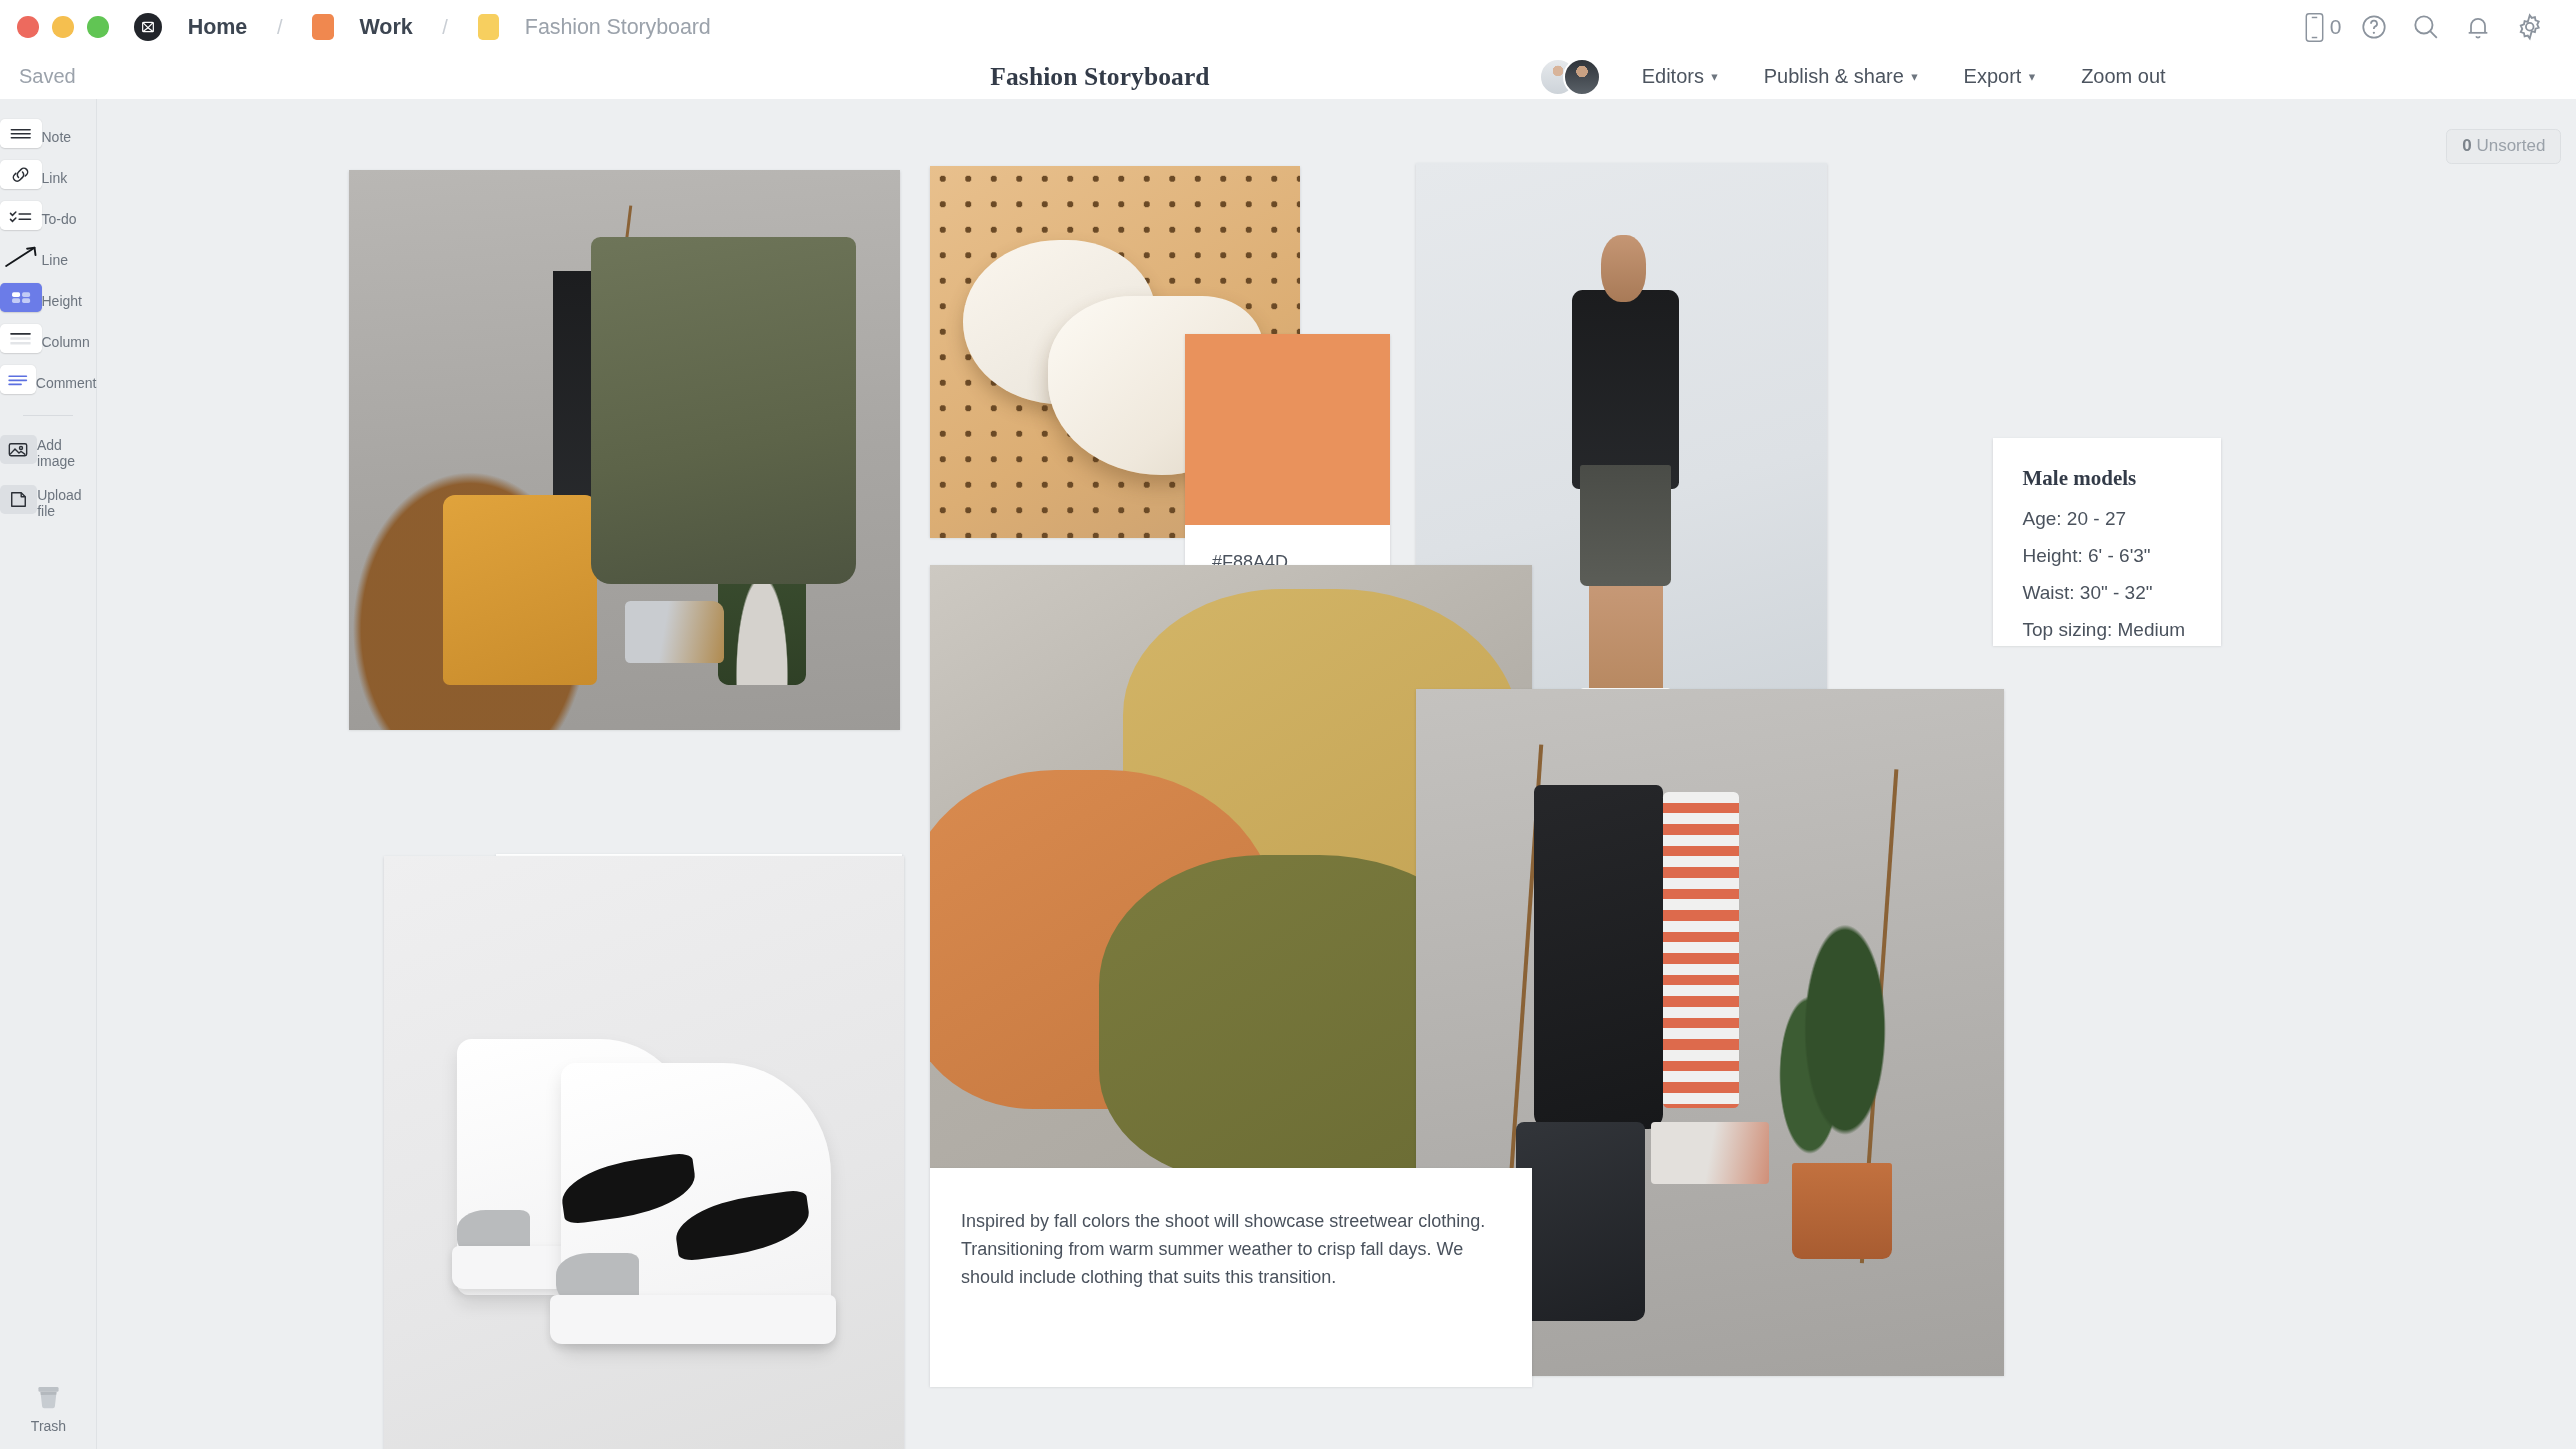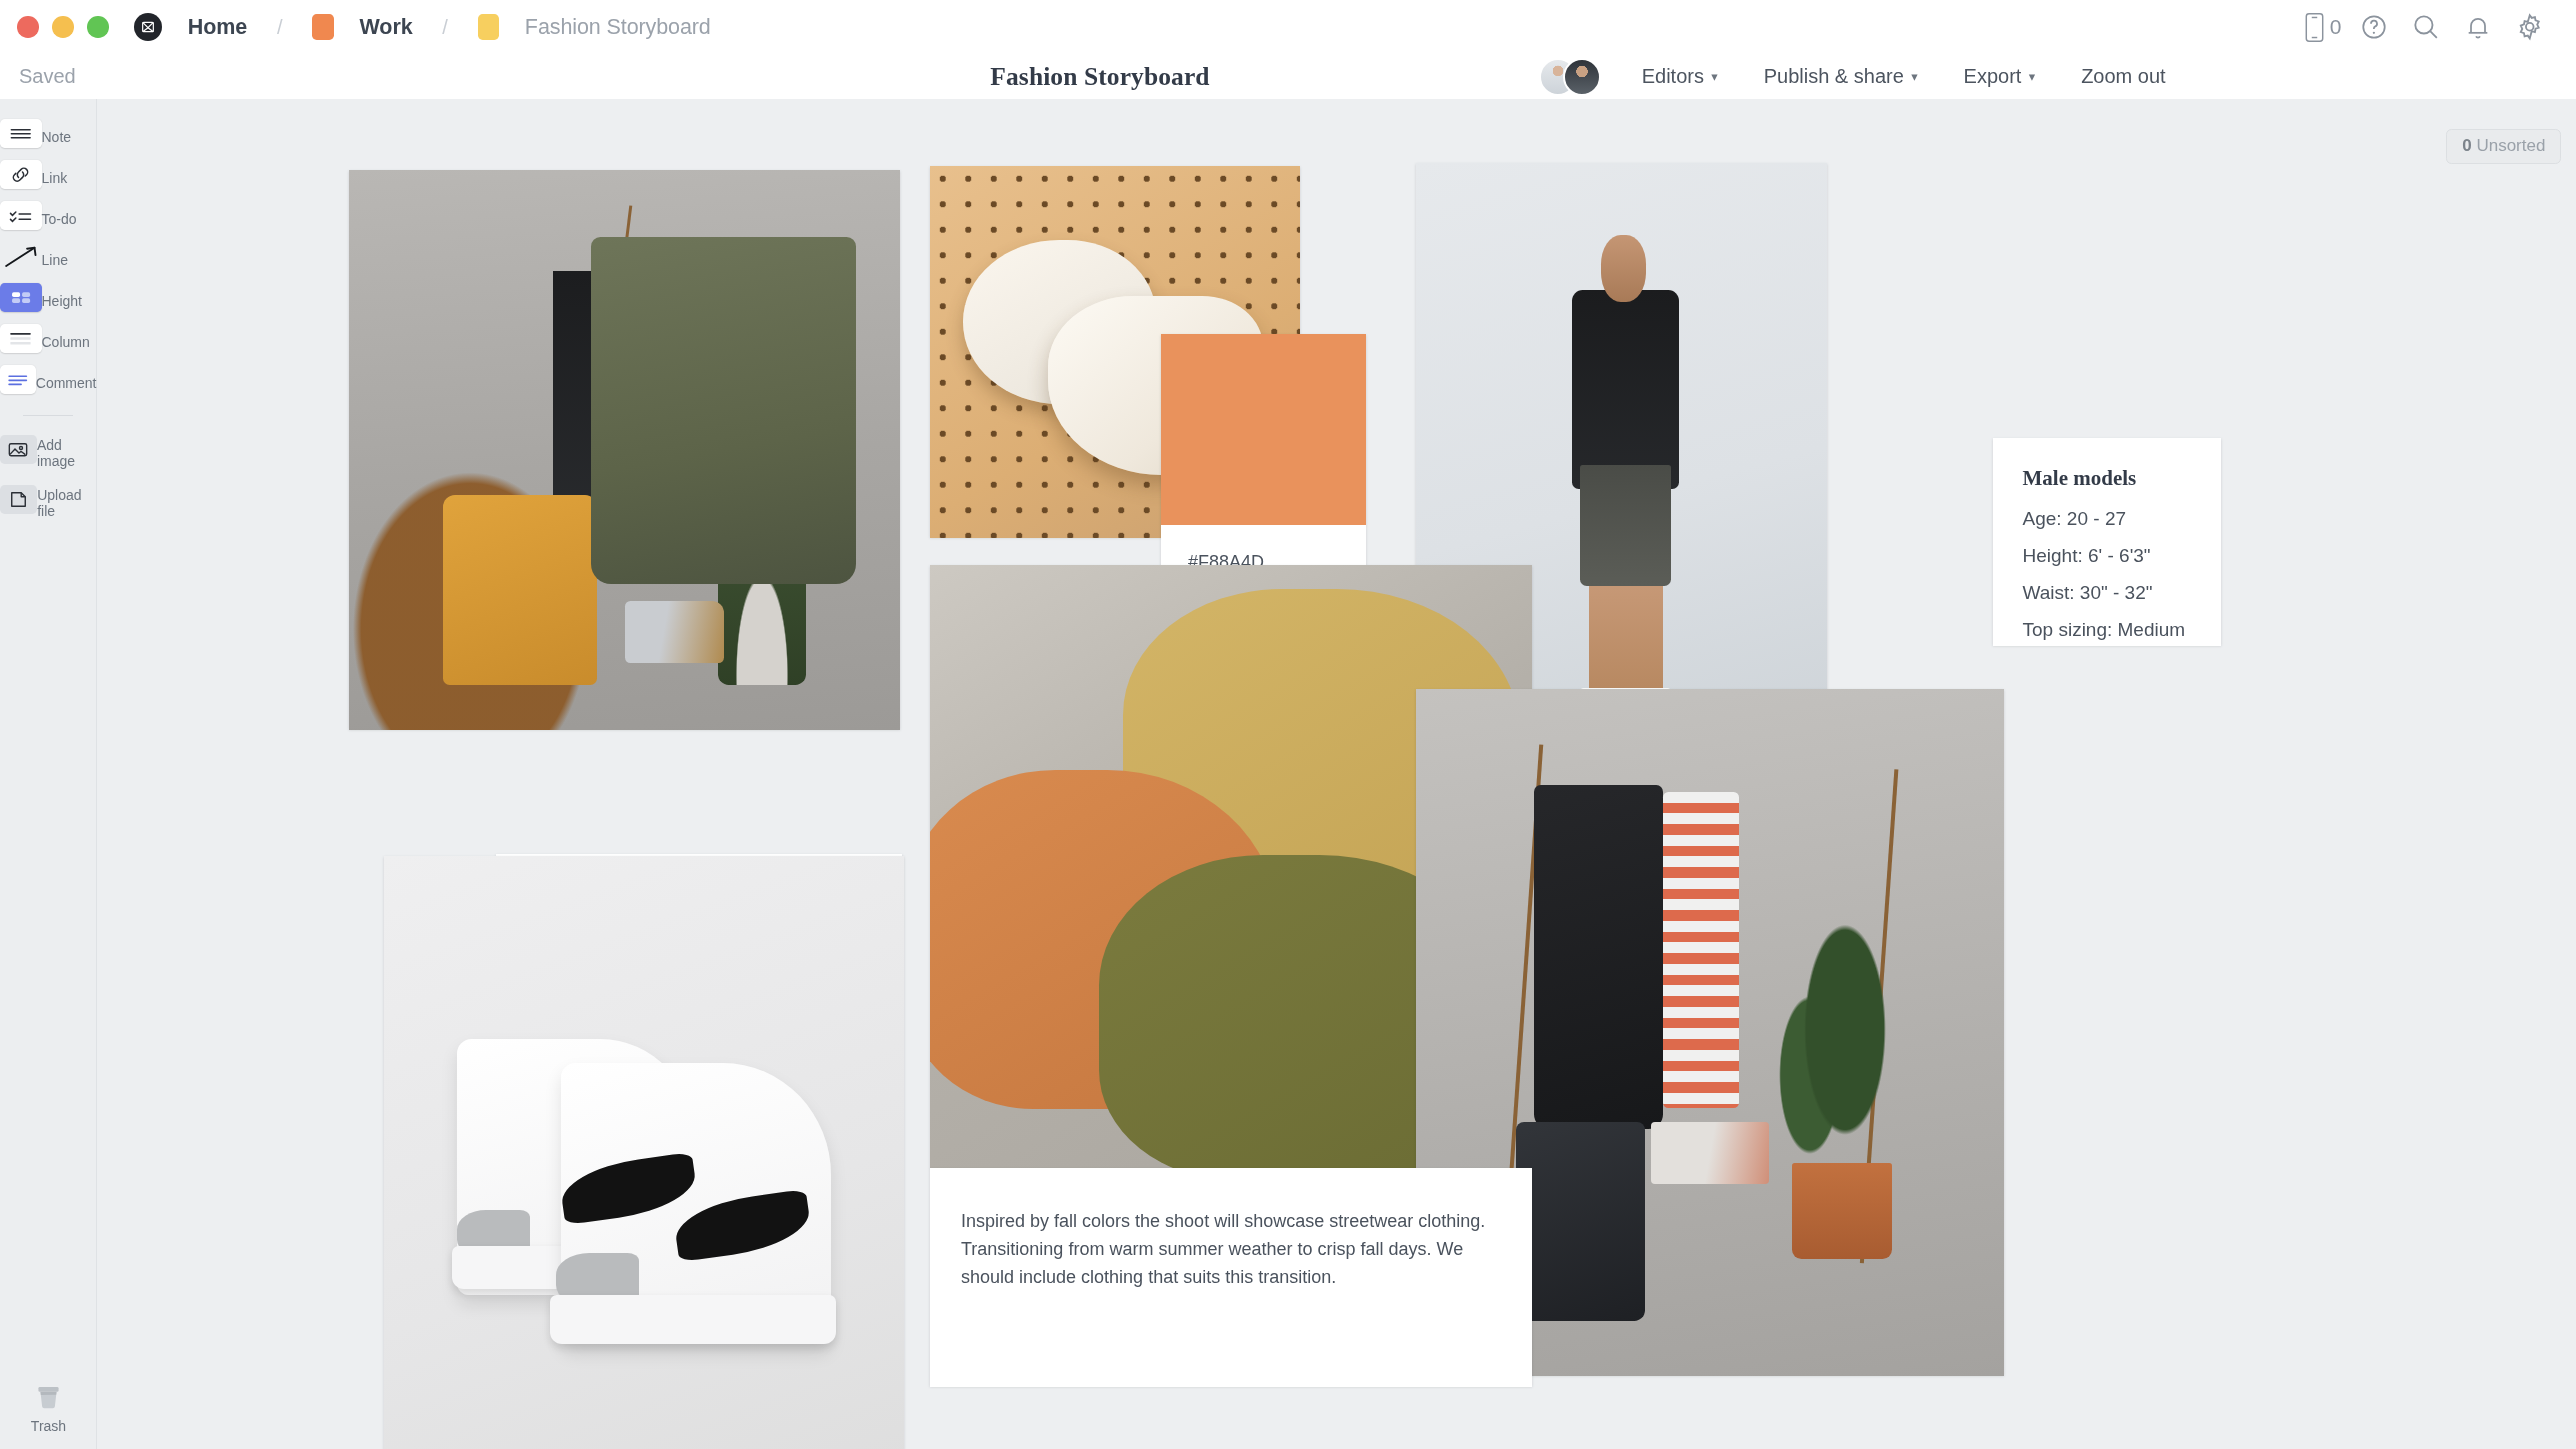--- a/index.html
+++ b/index.html
@@ -529,21 +529,21 @@
   </div>
 
   <div class="card img" style="left:1319px; top:64px; width:411px; height:604px;">
     <div class="photo ph-model">
       <div class="model-head"></div>
       <div class="model-legs"></div>
       <div class="model-shoes"></div>
     </div>
   </div>
 
-  <div class="card" style="left:1064px; top:235px; width:205px; height:302px;">
+  <div class="card" style="left:1088px; top:235px; width:205px; height:302px;">
     <div class="swatch-fill" style="height:191px; background:#e9925c;"></div>
     <div style="padding:27px 27px 0 27px;">
       <span class="swatch-hex">#F88A4D</span>
     </div>
   </div>
 
   <div class="card" style="left:1896px; top:339px; width:228px; height:208px; padding:28px 29.5px;">
     <div class="info-h">Male models</div>
     <div class="info-l">Age: 20 - 27</div>
     <div class="info-l">Height: 6' - 6'3"</div>

